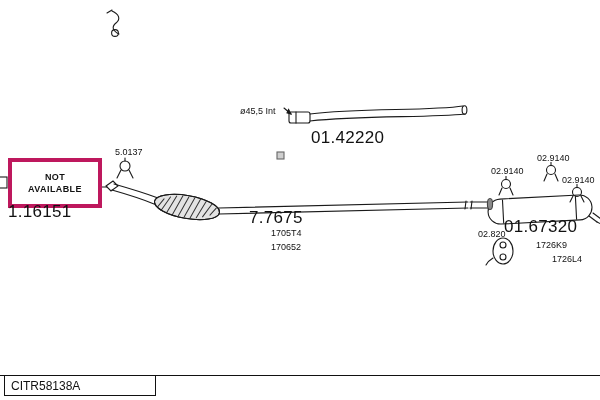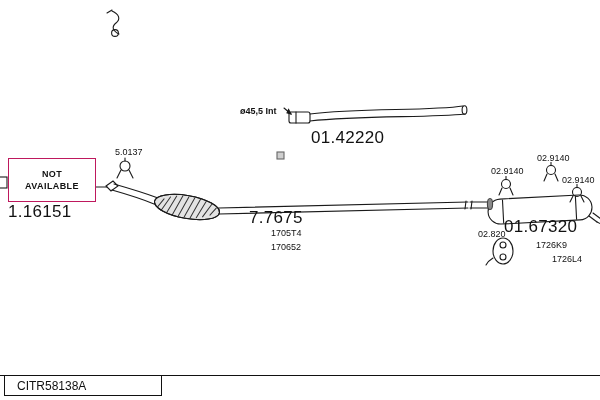--- a/index.html
+++ b/index.html
@@ -1,25 +1,25 @@
 <!DOCTYPE html>
 <html><head>
 <meta charset="utf-8">
 <style>
   html,body{margin:0;padding:0;background:#fff}
   .stage{position:relative;width:600px;height:400px;background:#ffffff;font-family:"Liberation Sans",sans-serif;color:#111;overflow:hidden}
   .pn{position:absolute;font-size:17px;letter-spacing:.3px;white-space:nowrap}
   .sm{position:absolute;font-size:9px;white-space:nowrap}
-  .smb{font-weight:bold}
-  .na-box{position:absolute;left:8px;top:158px;width:86px;height:42px;border:1px solid #be185d;
+  .smb{font-weight:normal}
+  .na-box{position:absolute;left:8px;top:158px;width:86px;height:42px;border:4px solid #be185d;
           display:flex;flex-direction:column;align-items:center;justify-content:center;gap:2px;
           font-size:9px;font-weight:bold;letter-spacing:.4px;background:#fff}
   .bottom-line{position:absolute;left:0;top:375px;width:600px;height:1px;background:#111}
   .code-box{position:absolute;left:4px;top:375px;width:144px;height:19px;border:1px solid #111;background:#fff;
-            display:flex;align-items:center;padding-left:12px;font-size:12px}
+            display:flex;align-items:center;padding-left:6px;font-size:12px}
   .art{position:absolute;left:0;top:0}
 </style>
 </head>
 <body>
 
 <div class="stage">
 
   <svg class="art" width="600" height="400" viewBox="0 0 600 400" fill="none" stroke="#1a1a1a" stroke-width="1.1" stroke-linecap="round">
 
     <g>

